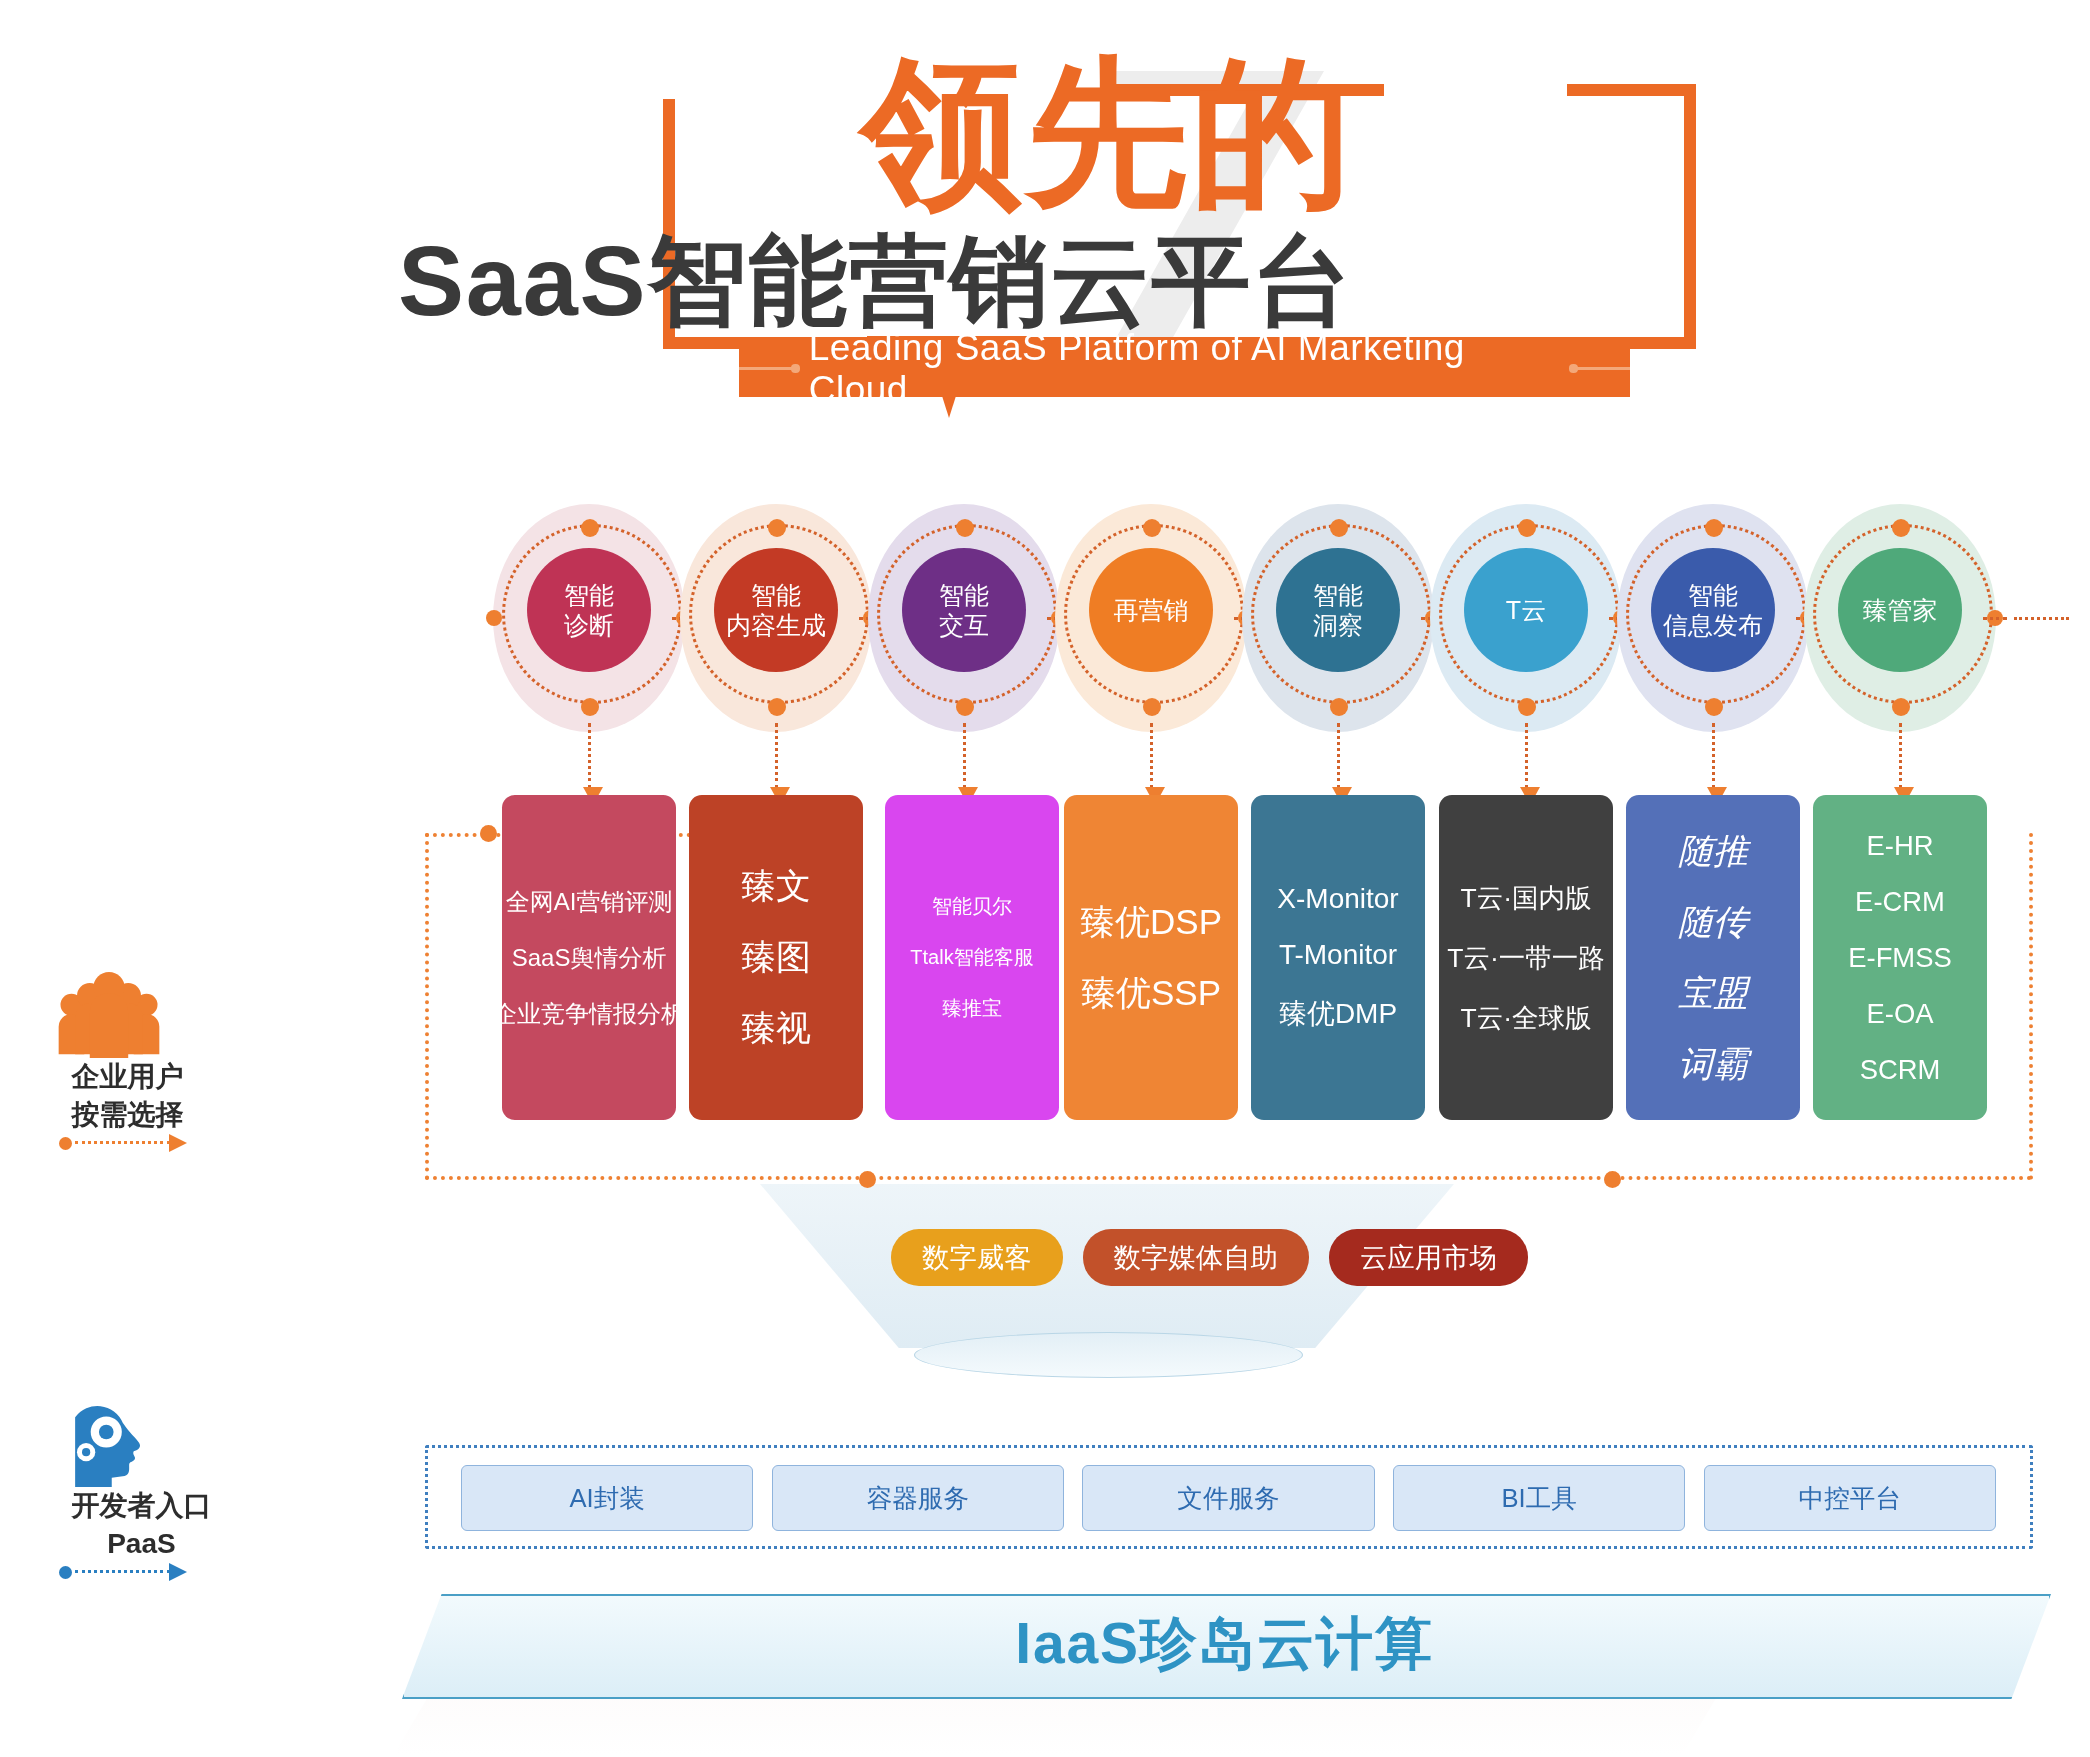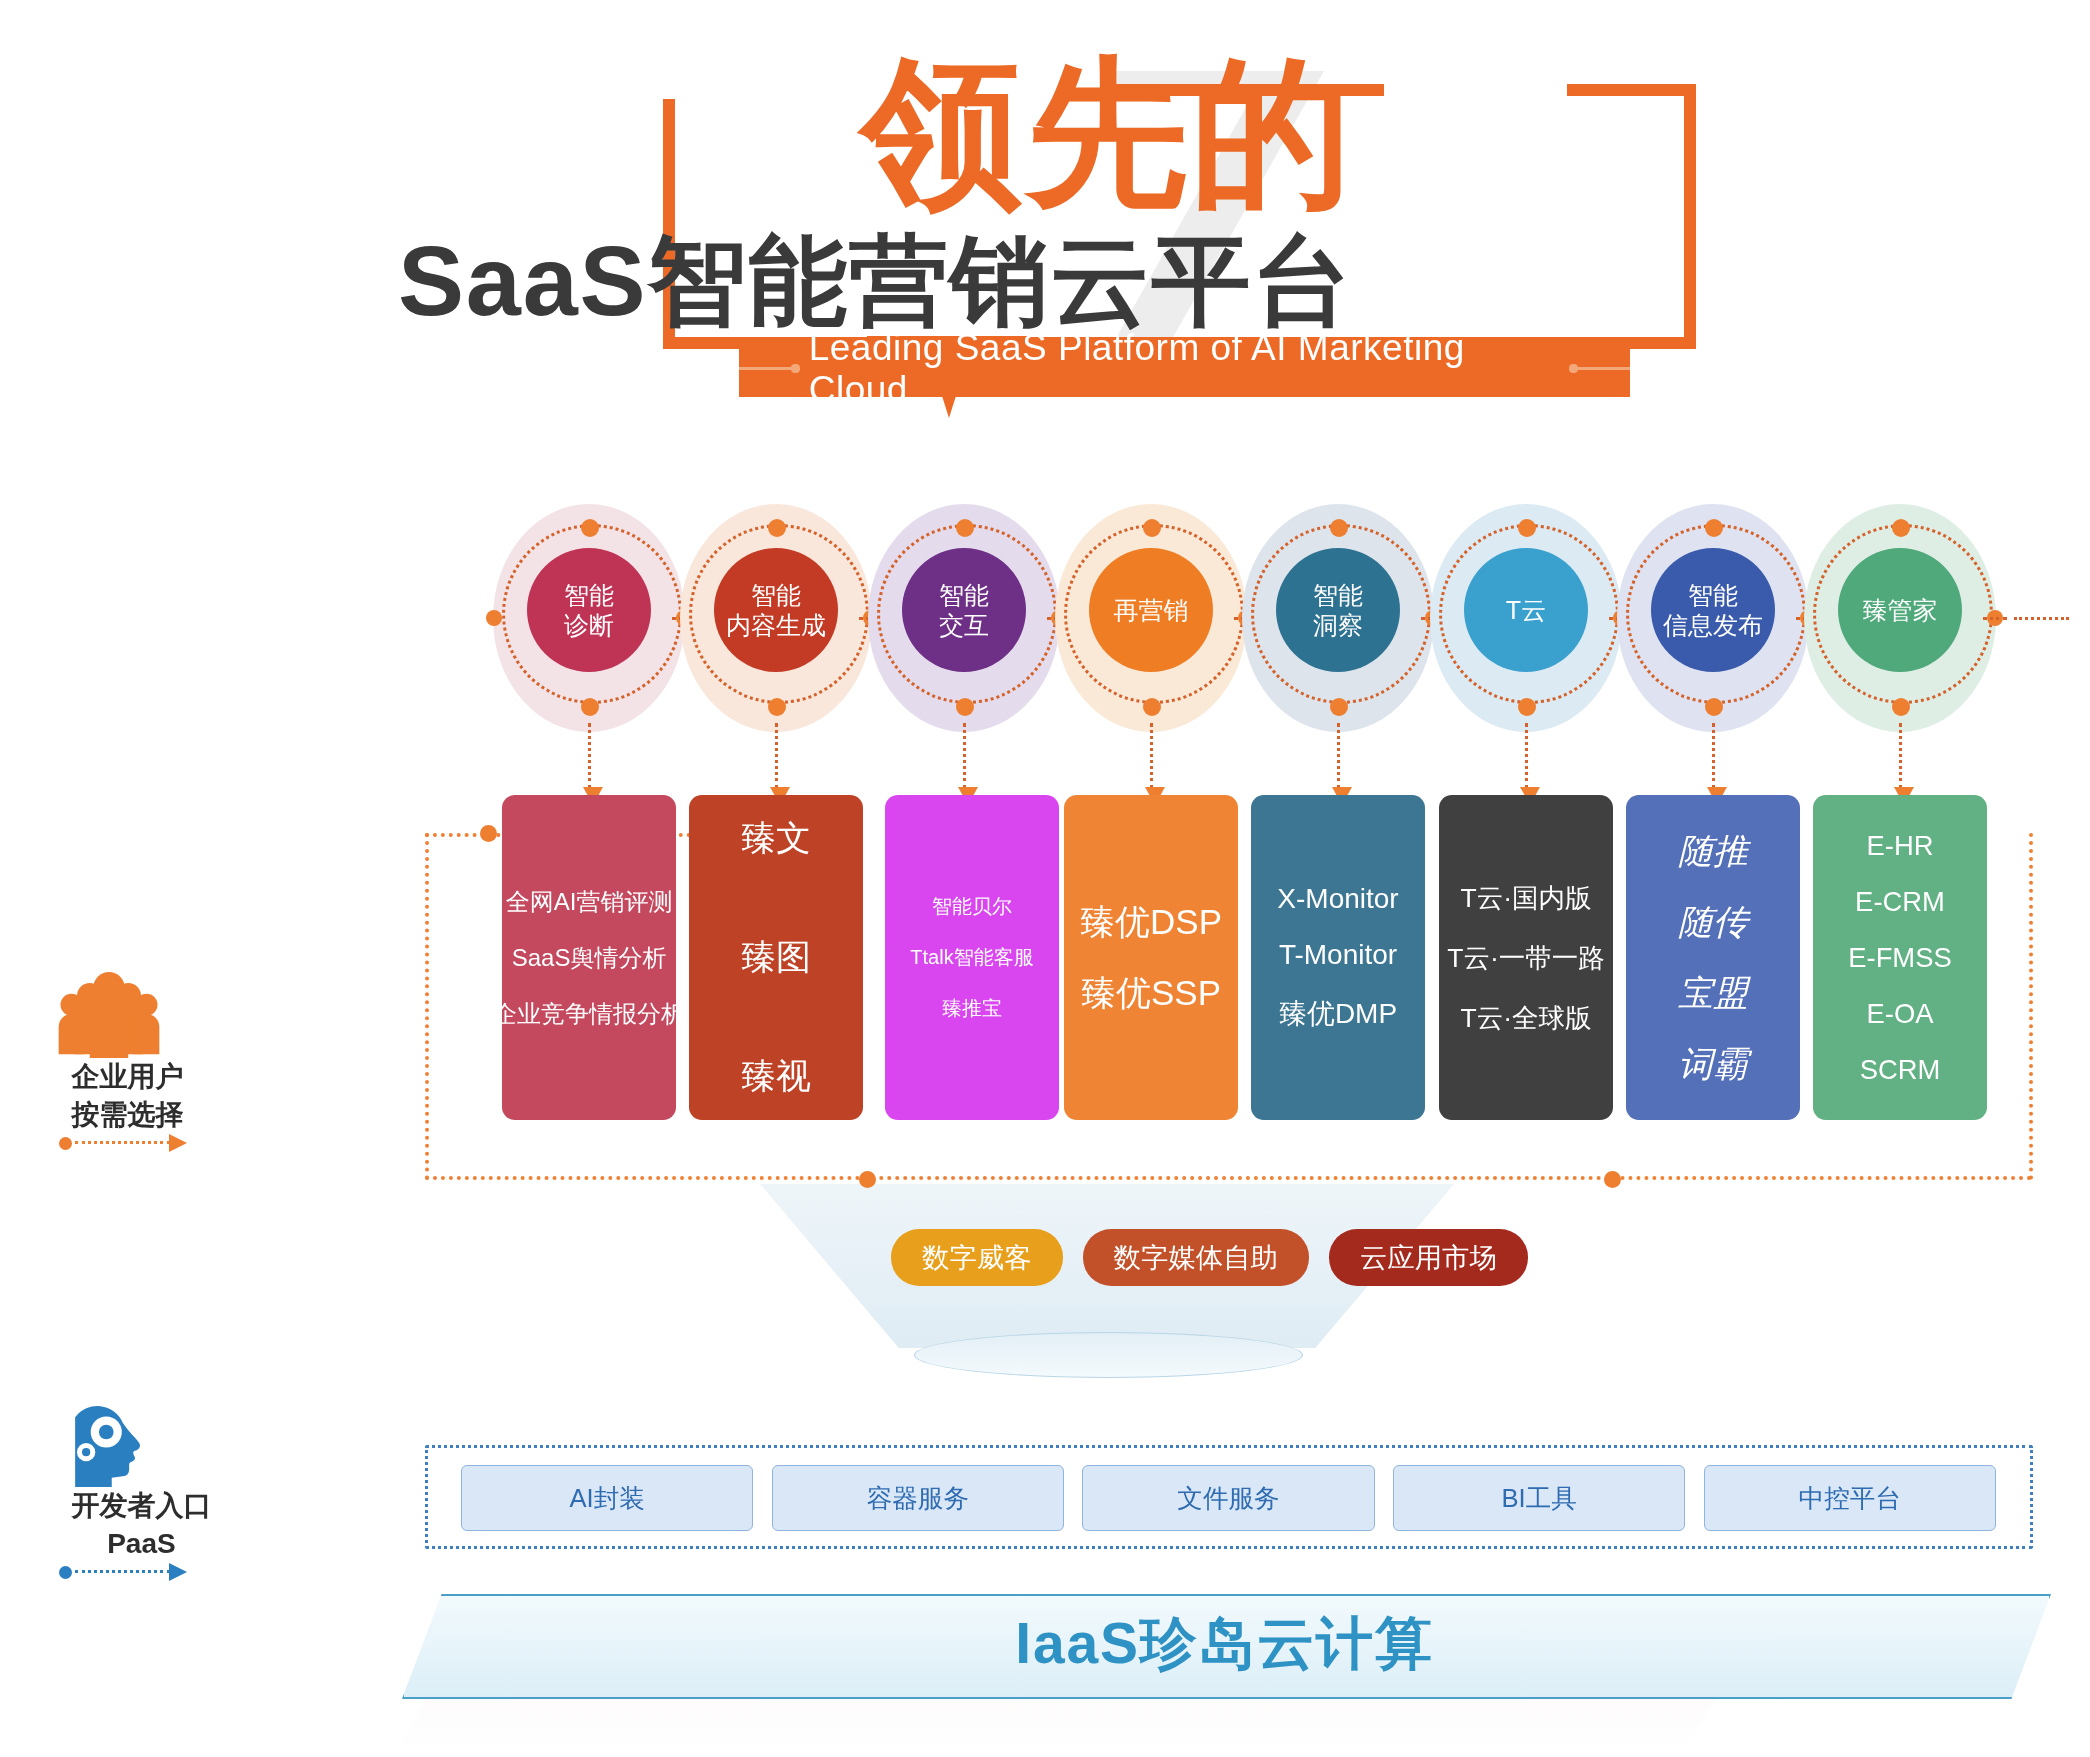--- a/index.html
+++ b/index.html
@@ -370,21 +370,21 @@
       </div>
       <div class="connector" style="left: 1521px; width: 55px;"></div>
     </div>
 
   <div class="boxes-row">
       <div class="pbox" style="left: 9.1px; background: rgb(196, 73, 95); font-size: 24px;">
         <div class="line">全网AI营销评测</div>
         <div class="line">SaaS舆情分析</div>
         <div class="line">企业竞争情报分析</div>
       </div>
-      <div class="pbox" style="left: 196px; background: rgb(189, 66, 38); font-size: 35px; gap: 48px;">
+      <div class="pbox" style="left: 196px; background: rgb(189, 66, 38); font-size: 35px;">
         <div class="line">臻文</div>
         <div class="line">臻图</div>
         <div class="line">臻视</div>
       </div>
       <div class="pbox" style="left: 392px; background: #d946ef; font-size: 20px;">
         <div class="line">智能贝尔</div>
         <div class="line">Ttalk智能客服</div>
         <div class="line">臻推宝</div>
       </div>
       <div class="pbox" style="left: 571px; background: rgb(239, 133, 52); font-size: 35px; align-items: center;">

